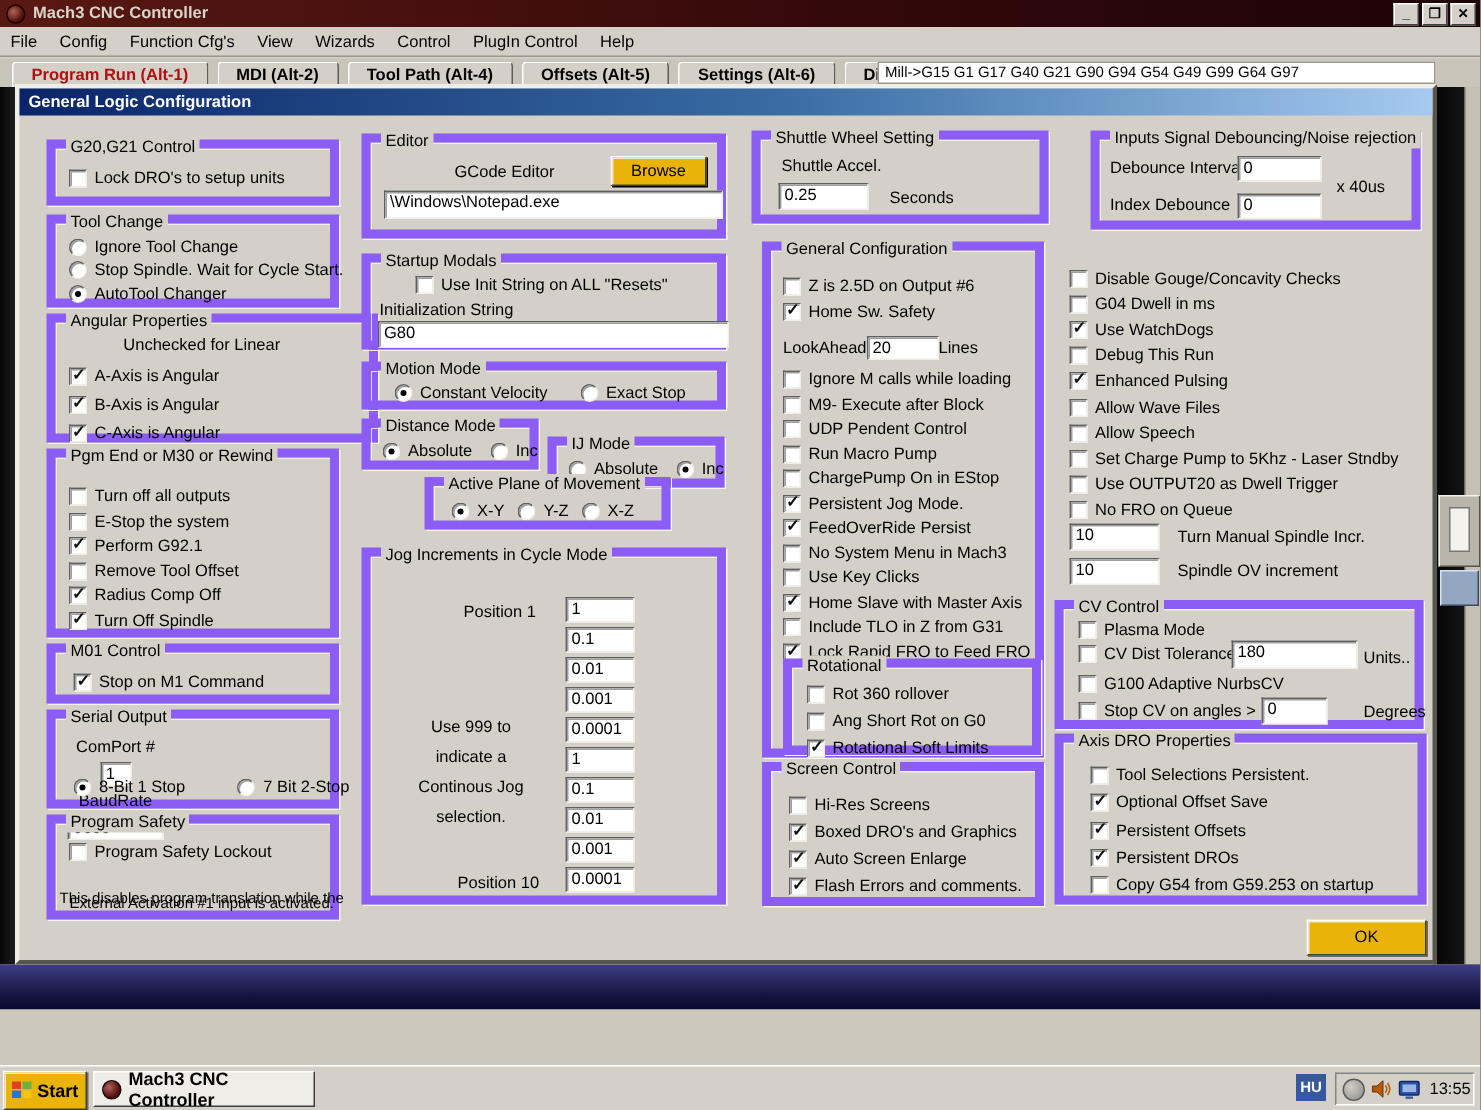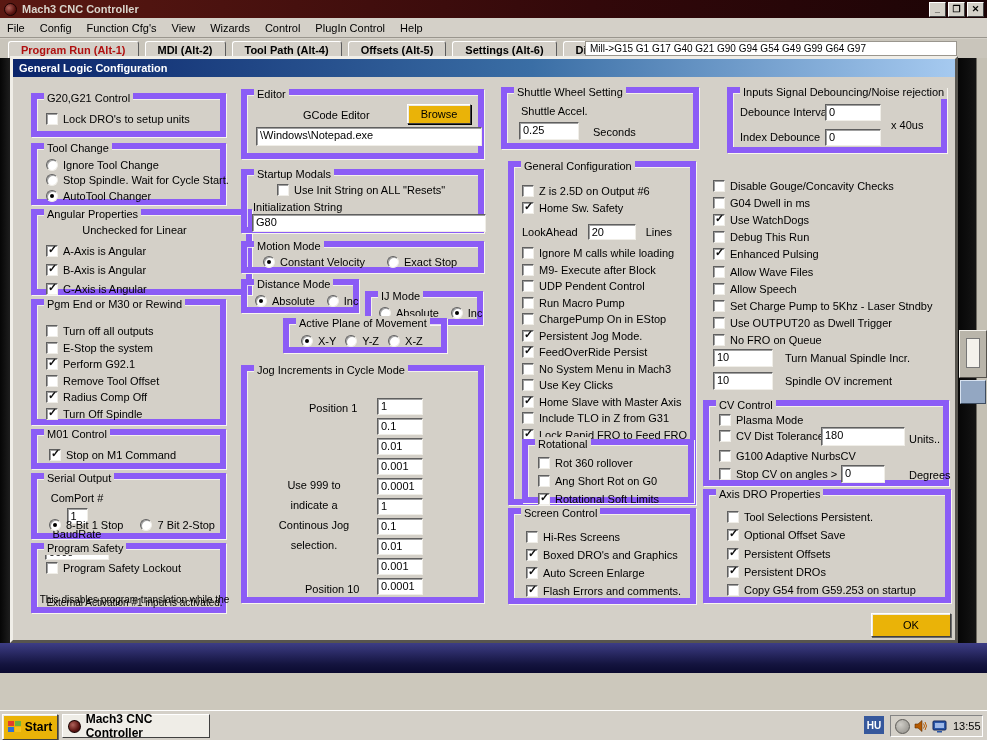--- a/index.html
+++ b/index.html
@@ -240,21 +240,21 @@
     </div>
 
     <div class="grp" style="left:18px;top:414px;width:195px;height:66px;">
       <span class="cap">Serial Output</span>
       <div class="li abs" style="left:8px;top:13px;gap:4px;flex-direction:column;">
         <span class="lt">ComPort #</span>
         <span class="tf" style="width:13px;">1</span>
         <span class="lt">BaudRate</span>
         <span class="tf" style="width:56px;">9600</span>
       </div>
-      <div class="hl abs" style="left:12px;top:40px;gap:17px;">
+      <div class="hl abs" style="left:12px;top:40px;gap:35px;">
           <div class="li radio on">
             <span class="mark"></span>
             <span class="lt">8-Bit 1 Stop</span>
           </div>
           <div class="li radio">
             <span class="mark"></span>
             <span class="lt">7 Bit 2-Stop</span>
           </div>
         </div>
     </div>
@@ -391,21 +391,21 @@
       <div class="vl abs" style="left:8px;top:15px;--p:17.5px;">
           <div class="li check">
             <span class="mark"></span>
             <span class="lt">Z is 2.5D on Output #6</span>
           </div>
           <div class="li check on">
             <span class="mark"></span>
             <span class="lt">Home Sw. Safety</span>
           </div>
         </div>
-      <div class="li abs" style="left:8px;top:57px;gap:10px;">
+      <div class="li abs" style="left:8px;top:57px;gap:0;">
         <span class="lt">LookAhead</span>
         <span class="tf" style="width:40px;">20</span>
         <span class="lt">Lines</span>
       </div>
       <div class="vl abs" style="left:8px;top:78px;--p:16.5px;">
           <div class="li check">
             <span class="mark"></span>
             <span class="lt">Ignore M calls while loading</span>
           </div>
           <div class="li check">

